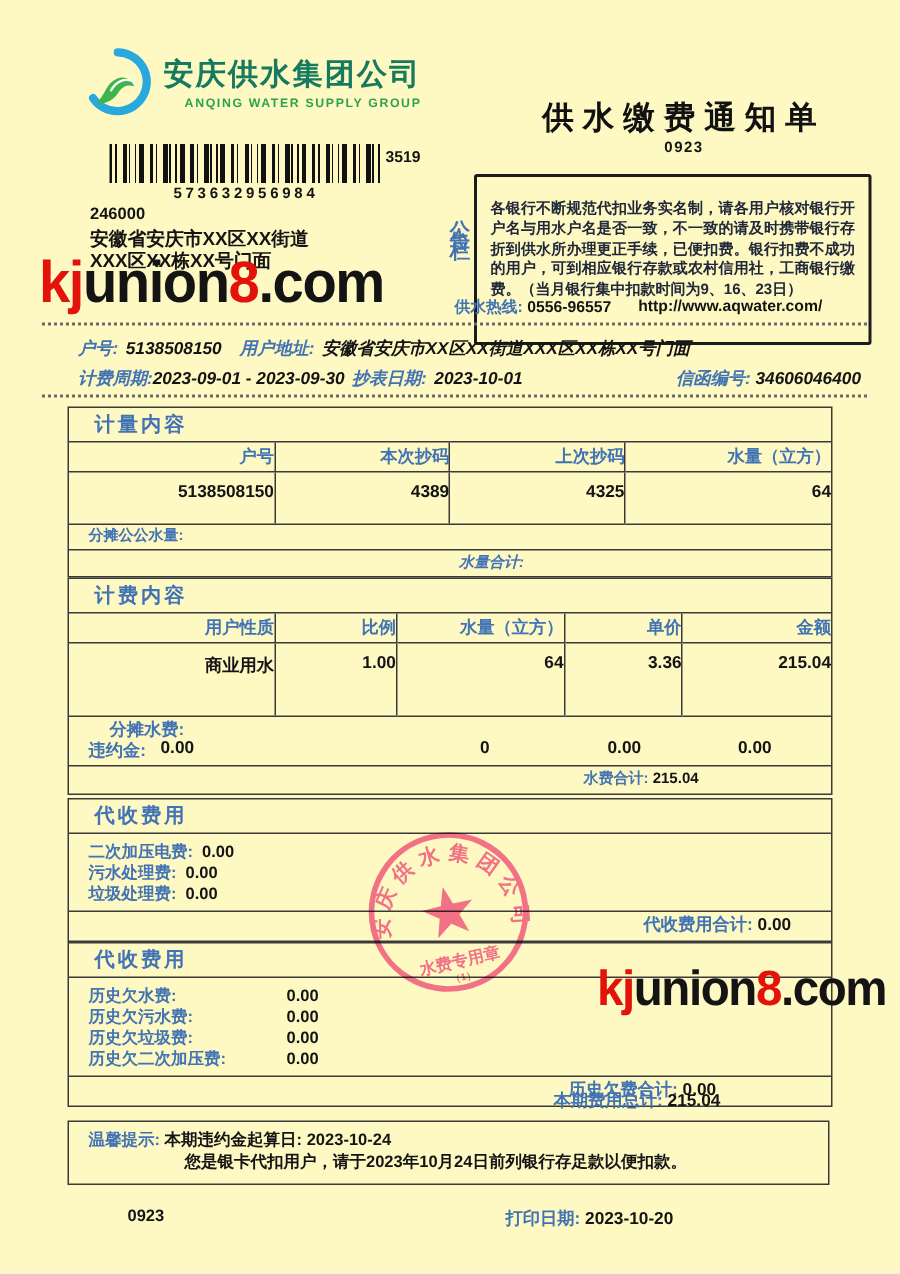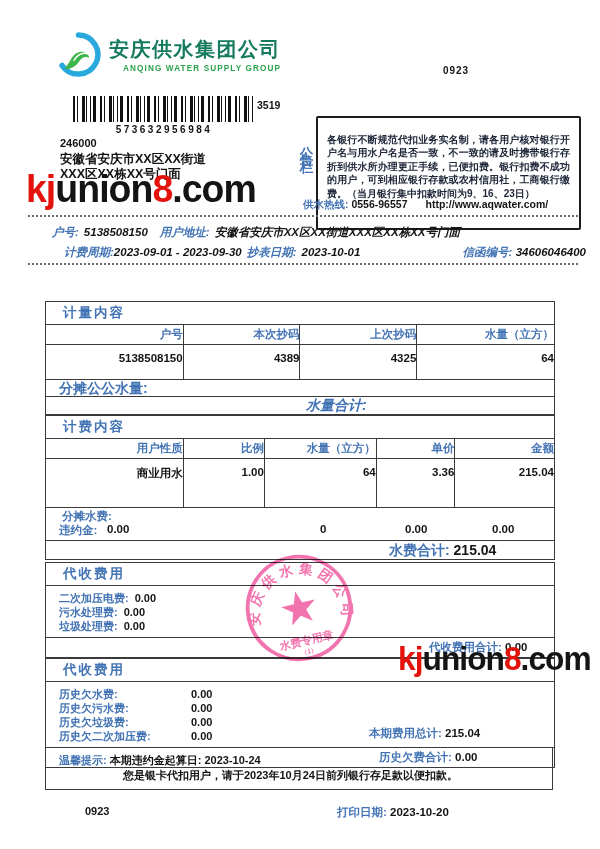--- a/index.html
+++ b/index.html
@@ -1,16 +1,16 @@
 <!DOCTYPE html>
 <html><head>
 <meta charset="utf-8">
 <style>
   html,body{margin:0;padding:0;background:#e8e8e8;}
-  .page{position:relative;width:600px;height:849px;background:#ffffff;overflow:hidden;
+  .page{position:relative;width:600px;height:849px;background:#fef9c3;overflow:hidden;
         font-family:"Liberation Sans","DejaVu Sans",sans-serif;color:#141414;}
   .lbl{color:#4273b4;}
   .val{color:#141414;}
 
   
   .logo-block{position:absolute;left:55px;top:31px;display:flex;align-items:center;gap:7px;}
   .logo-icon{width:47px;height:47px;}
   .company-cn{font-size:20px;font-weight:bold;color:#157a5e;letter-spacing:1.5px;}
   .company-en{font-size:8.2px;font-weight:bold;color:#2ca24c;letter-spacing:1.1px;margin-top:1px;text-align:right;}
   .doc-title-block{position:absolute;left:328px;top:64px;width:256px;text-align:center;}
@@ -44,43 +44,43 @@
     border-radius:2px;padding:15px 9px;font-size:10px;line-height:13.4px;font-weight:bold;
     color:#20283a;text-align:justify;}
   .hotline-row{position:absolute;left:303px;top:198px;display:flex;gap:18px;
     font-size:10.5px;font-weight:bold;}
 
   .dotted{position:absolute;left:28px;width:550px;border-top:2px dotted #6b6b6b;}
   .dot1{top:215px;} .dot2{top:263px;}
 
   
   .acct-line{position:absolute;left:52px;width:522px;font-size:11.5px;font-weight:bold;white-space:nowrap;font-style:italic;}
-  .acct1{top:225px;} .acct2{top:245px;margin-left:12px;}
+  .acct1{top:225px;} .acct2{top:245px;}
   .gap-s{display:inline-block;width:12px;} .gap-xs{display:inline-block;width:5px;}
   .letter-no{position:absolute;right:0;top:0;}
 
   
-  .box{position:absolute;left:45px;width:508px;border:1.6px solid #3a3a3a;margin-top:30px;}
+  .box{position:absolute;left:45px;width:508px;border:1.6px solid #3a3a3a;}
   .box-title{color:#4273b4;font-weight:bold;font-size:13.5px;letter-spacing:2px;
     padding:2px 0 2px 17px;border-bottom:1.4px solid #3a3a3a;}
   table.grid{width:100%;border-collapse:collapse;table-layout:fixed;}
   .grid th,.grid td{border-left:1.2px solid #3a3a3a;text-align:right;
     font-size:11.5px;font-weight:bold;padding:0;}
   .grid th:first-child,.grid td:first-child{border-left:none;}
   .grid tr.head th{border-bottom:1.2px solid #3a3a3a;color:#4273b4;height:19px;}
   .grid tr.data td{border-bottom:1.2px solid #3a3a3a;vertical-align:top;padding-top:7px;color:#141414;}
   .metering-box{top:271px;}
   .metering-box tr.data td{height:27px;}
   .billing-box{top:385px;}
   .billing-box tr.data td{height:41px;}
-  .span-row{font-size:14px;font-weight:bold;}
+  .span-row{font-size:10px;font-weight:bold;}
   .shared-row{height:16px;line-height:16px;padding-left:13px;border-bottom:1.2px solid #3a3a3a;}
   .mtotal-row{height:17px;line-height:17px;padding-left:260px;font-style:italic;}
   .penalty{position:relative;height:32px;font-size:11.5px;font-weight:bold;border-bottom:1.3px solid #3a3a3a;}
-  .penalty .l1{position:absolute;left:16px;top:1px;}
+  .penalty .l1{position:absolute;left:27px;top:1px;}
   .penalty .l2{position:absolute;left:13px;top:15px;}
   .penalty .v2{position:absolute;left:61px;top:15px;}
   .penalty .v0{position:absolute;left:274px;top:15px;}
   .penalty .vp{position:absolute;left:359px;top:15px;}
   .penalty .va{position:absolute;left:446px;top:15px;}
   .btotal-row{height:18px;line-height:18px;padding-left:343px;}
   .c1-box{top:532px;} .c2-box{top:628px;}
   .items{padding:5px 0 4px 13px;font-size:11px;font-weight:bold;line-height:14px;}
   .items .row{white-space:nowrap;}
   .items .val{margin-left:6px;}
@@ -113,20 +113,21 @@
       <path d="M12 48 C20 40 20 32 28 28 C36 24 42 28 44 34 C38 32 34 34 30 40 C26 46 18 50 12 48 Z" fill="#3db54a"></path>
       <path d="M24 38 C28 30 36 26 44 30" fill="none" stroke="#ffffff" stroke-width="2"></path>
     </svg>
     <div class="logo-text">
       <div class="company-cn">安庆供水集团公司</div>
       <div class="company-en">ANQING WATER SUPPLY GROUP</div>
     </div>
   </div>
 
   <div class="doc-title-block">
+    <div class="doc-title">供水缴费通知单</div>
     <div class="doc-no">0923</div>
   </div>
   <div class="batch-no">3519</div>
 
   <div class="barcode"></div>
   <div class="barcode-number">573632956984</div>
   <div class="mailing">
     <div class="postal">246000</div>
     <div class="addr">安徽省安庆市XX区XX街道</div>
     <div class="addr">XXX区XX栋XX号门面</div>

